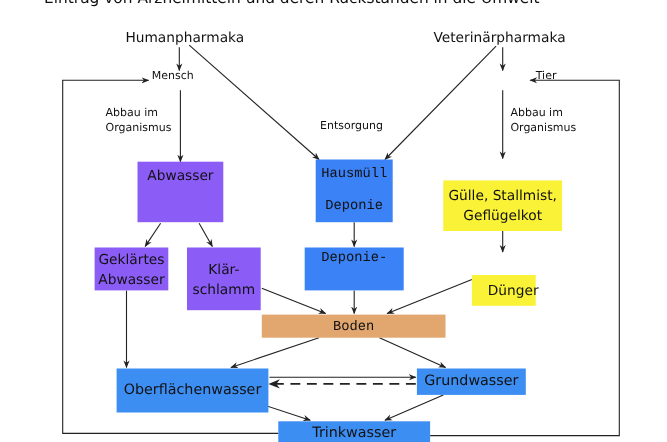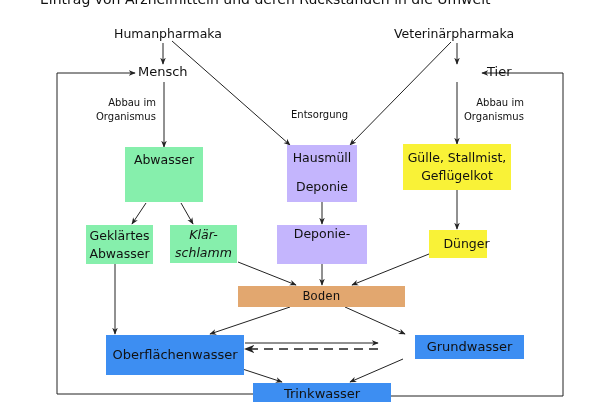--- a/index.html
+++ b/index.html
@@ -2,28 +2,28 @@
 <html><head>
   <meta charset="utf-8">
   <style>
     html, body { margin: 0; padding: 0; background: #ffffff; }
     body { width: 606px; height: 402px; position: relative; overflow: hidden;
            font-family: "DejaVu Sans", sans-serif; color: #111; }
     svg.wires { position: absolute; left: 0; top: 0; }
     .title { position: absolute; left: 40px; top: -9px; font-size: 14px; color: #111; white-space: nowrap; }
     .lbl { position: absolute; white-space: nowrap; color: #111; text-align: right; }
     .src { font-size: 12.5px; }
-    .big { font-size: 13px; }
-    .note { font-size: 10px; text-align: right; line-height: 14px; }
+    .big { font-size: 10px; }
+    .note { font-size: 10px; text-align: left; line-height: 14px; }
     .box { position: absolute; display: flex; flex-direction: column; align-items: center; justify-content: center;
            text-align: center; font-size: 12.5px; line-height: 18px; color: #111; box-sizing: border-box; }
     .box.stack { justify-content: space-between; padding: 4px 0 6px; }
-    .c-blue-light { background: #86efac; }
-    .c-mint { background: #c4b5fd; }
-    .c-yellow { background: #f9f237; }
+    .c-blue-light { background: #8b5cf6; }
+    .c-mint { background: #3b82f6; font-family: Liberation Mono, monospace; }
+    .c-yellow { background: #f9f237; margin-top: 20px; }
     .c-orange { background: #e2a76f; }
     .c-blue { background: #3d8ef2; }
   </style>
 </head>
 <body>
 
 <svg class="wires" width="606" height="402">
   <defs>
     <marker id="ah" viewBox="0 0 10 10" refX="9" refY="5" markerWidth="7" markerHeight="7" orient="auto-start-reverse">
       <path d="M0,1 L10,5 L0,9 L3,5 z" fill="#222"></path>
@@ -111,30 +111,30 @@
 <div class="box c-yellow" style="left:403px; top:144px; width:108px; height:46px;">
   <span>Gülle, Stallmist,</span>
   <span>Geflügelkot</span>
 </div>
 
 <div class="box c-blue-light" style="left:86px; top:225px; width:67px; height:39px;align-items:center;">
   <span>Geklärtes</span>
   <span>Abwasser</span>
 </div>
 
-<div class="box c-blue-light" style="left:170px; top:225px; width:67px; height:38px;font-style:italic;">
+<div class="box c-blue-light" style="left:170px; top:225px; width:67px; height:57px;">
   <span>Klär-</span>
   <span>schlamm</span>
 </div>
 
 <div class="box c-mint" style="left:277px; top:225px; width:90px; height:39px;justify-content:space-between;">
   <span>Deponie-</span>
 </div>
 
 <div class="box c-yellow" style="left:429px; top:230px; width:58px; height:28px;padding-left:17px;">Dünger</div>
 
 <div class="box c-orange" style="left:238px; top:286px; width:167px; height:21px;font-family:Liberation Mono, monospace;">Boden</div>
 
 <div class="box c-blue" style="left:106px; top:335px; width:138px; height:40px; font-size:13px;">Oberflächenwasser</div>
 
-<div class="box c-blue" style="left:379px; top:335px; width:109px; height:24px; font-size:13px;margin-left:36px;">Grundwasser</div>
+<div class="box c-blue" style="left:379px; top:335px; width:99px; height:24px; font-size:13px;">Grundwasser</div>
 
 <div class="box c-blue" style="left:253px; top:383px; width:138px; height:22px; font-size:13px;">Trinkwasser</div>
 
 </body></html>

